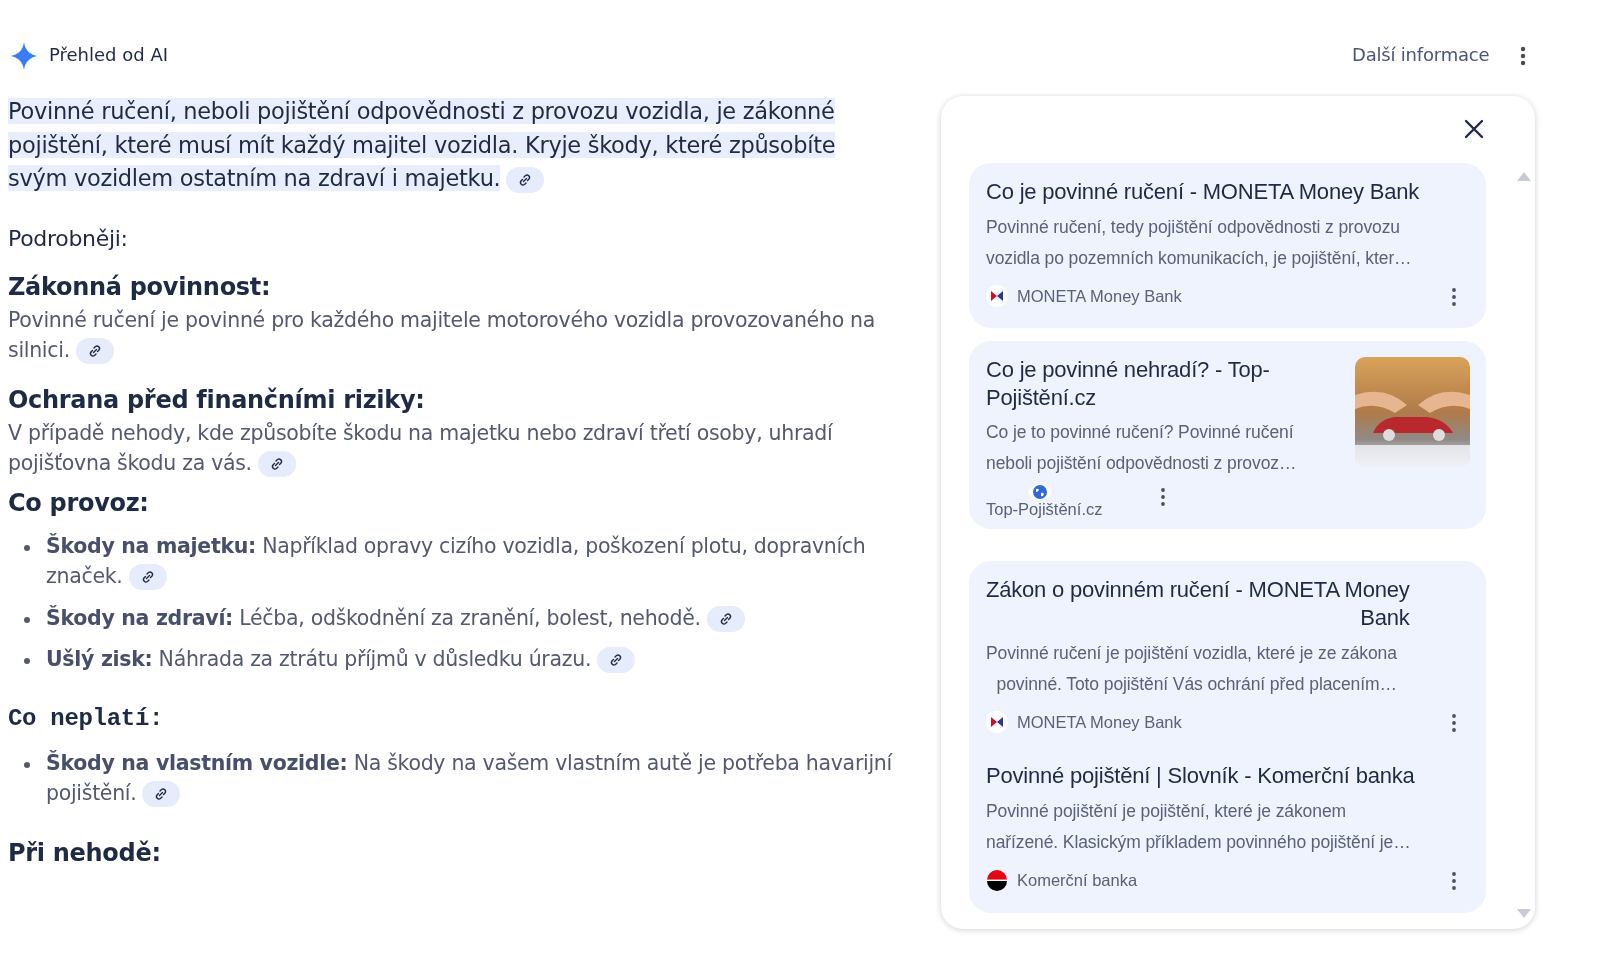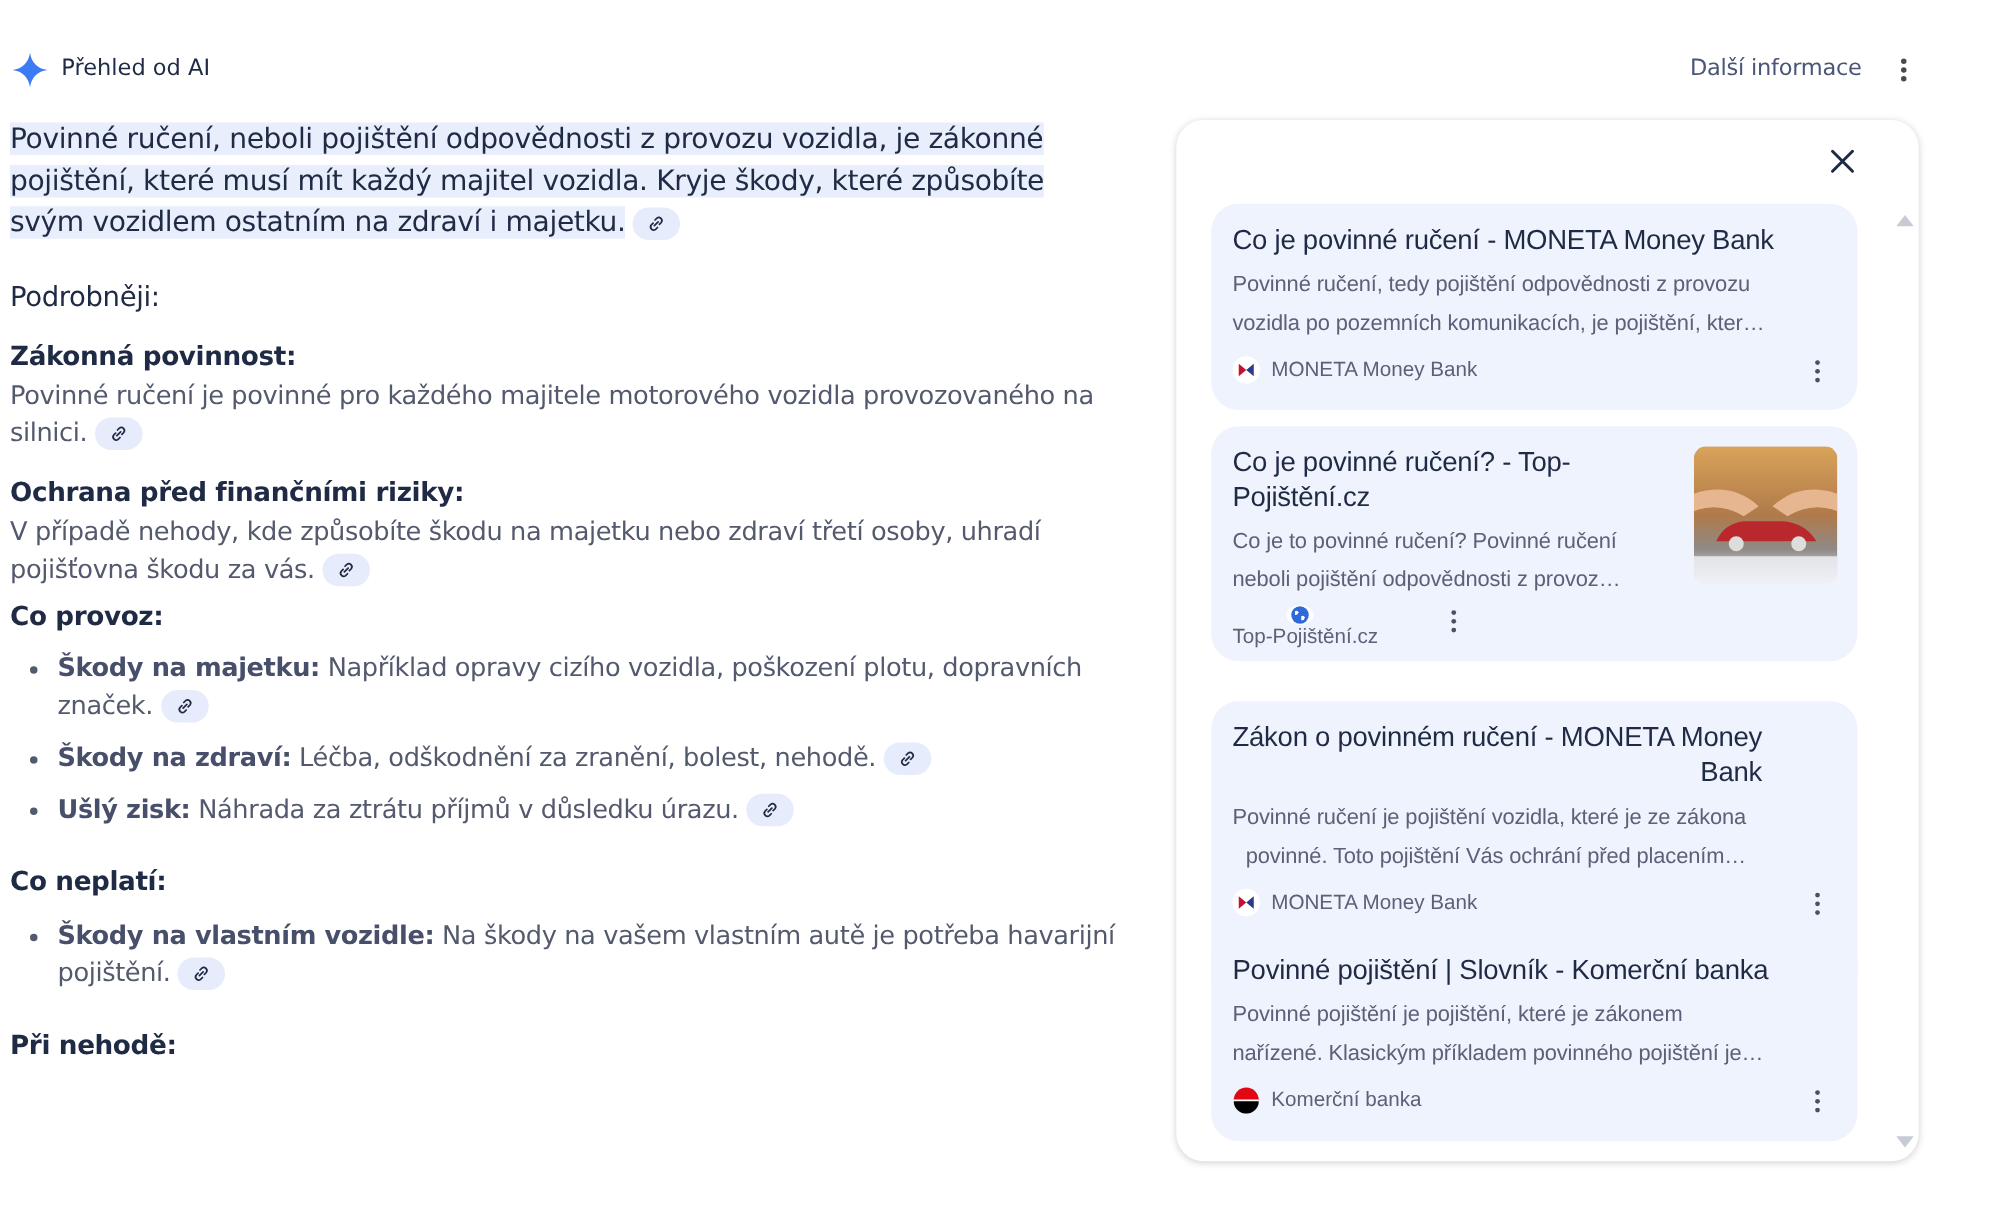--- a/index.html
+++ b/index.html
@@ -11,21 +11,21 @@
     .header .more-info { position: absolute; left: 1352px; top: 8px; font-size: 19px; color: #4a5578; font-family: "DejaVu Sans", sans-serif; font-size: 18px; letter-spacing: -0.2px; }
     .header .kebab { position: absolute; left: 1512px; top: 6px; width: 22px; height: 28px; cursor: pointer; }
 
     .main { position: absolute; left: 8px; top: 95px; width: 890px; font-family: "DejaVu Sans", sans-serif; }
     .summary { font-size: 22.5px; line-height: 33.5px; color: #1f2a44; letter-spacing: -0.3px; }
     .summary .hl { background: #e8eefc; }
     .cite { display: inline-block; width: 38px; height: 26px; border-radius: 13px; background: #e6ecfb; vertical-align: middle; position: relative; margin-left: 6px; cursor: pointer; }
     .cite svg { position: absolute; left: 12px; top: 6px; }
 
     .h2 { font-size: 22px; color: #1f2a44; margin-top: 30px; letter-spacing: -0.3px; }
-    .h3 { font-size: 21px; font-weight: bold; color: #1f2a44; letter-spacing: -0.3px; }
+    .h3 { font-size: 24px; font-weight: bold; color: #1f2a44; letter-spacing: -0.3px; }
     .para { font-size: 20.5px; line-height: 30.5px; color: #545a6e; letter-spacing: -0.3px; }
     ul.bullets { margin: 0; padding-left: 38px; list-style: none; }
     ul.bullets li { position: relative; font-size: 20.5px; line-height: 30.5px; color: #545a6e; letter-spacing: -0.3px; }
     ul.bullets li::before { content: ""; position: absolute; left: -22px; top: 14px; width: 6px; height: 6px; border-radius: 50%; background: #545a6e; }
     ul.bullets li b { color: #474f6b; }
 
     .panel { position: absolute; left: 941px; top: 96px; width: 594px; height: 833px; background: #ffffff; border-radius: 22px; box-shadow: 0 1px 6px rgba(0,0,0,0.18); overflow: hidden; }
     .panel .close { position: absolute; left: 520px; top: 20px; width: 26px; height: 26px; cursor: pointer; }
     .card { position: absolute; left: 28px; width: 517px; background: #eff3fd; border-radius: 22px; }
     .card .ctitle { position: absolute; left: 17px; font-size: 22px; line-height: 28px; color: #1f2a44; letter-spacing: -0.2px; }
@@ -85,21 +85,21 @@
             <path d="M5.5 8.5 L8.5 5.5 M6 4 L7.5 2.5 a2.5 2.5 0 0 1 3.5 3.5 L9.5 7.5 M8 10 L6.5 11.5 a2.5 2.5 0 0 1 -3.5 -3.5 L4.5 6.5" stroke="#1f2a44" stroke-width="1.4" fill="none" stroke-linecap="round"></path>
           </svg></span></li>
     <li style="margin-bottom:11px;"><b>Škody na zdraví:</b><span> Léčba, odškodnění za zranění, bolest, nehodě.</span><span class="cite"><svg width="14" height="14" viewBox="0 0 14 14">
             <path d="M5.5 8.5 L8.5 5.5 M6 4 L7.5 2.5 a2.5 2.5 0 0 1 3.5 3.5 L9.5 7.5 M8 10 L6.5 11.5 a2.5 2.5 0 0 1 -3.5 -3.5 L4.5 6.5" stroke="#1f2a44" stroke-width="1.4" fill="none" stroke-linecap="round"></path>
           </svg></span></li>
     <li style="margin-bottom:11px;"><b>Ušlý zisk:</b><span> Náhrada za ztrátu příjmů v důsledku úrazu.</span><span class="cite"><svg width="14" height="14" viewBox="0 0 14 14">
             <path d="M5.5 8.5 L8.5 5.5 M6 4 L7.5 2.5 a2.5 2.5 0 0 1 3.5 3.5 L9.5 7.5 M8 10 L6.5 11.5 a2.5 2.5 0 0 1 -3.5 -3.5 L4.5 6.5" stroke="#1f2a44" stroke-width="1.4" fill="none" stroke-linecap="round"></path>
           </svg></span></li>
   </ul>
 
-  <div class="h3" style="margin-top:30px;">Co neplatí:</div>
+  <div class="h3" style="margin-top:30px;font-family:Liberation Mono, monospace;">Co neplatí:</div>
   <ul class="bullets" style="margin-top:16px; width:860px;">
     <li style="margin-bottom:11px;"><b>Škody na vlastním vozidle:</b><span> Na škody na vašem vlastním autě je potřeba havarijní pojištění.</span><span class="cite"><svg width="14" height="14" viewBox="0 0 14 14">
             <path d="M5.5 8.5 L8.5 5.5 M6 4 L7.5 2.5 a2.5 2.5 0 0 1 3.5 3.5 L9.5 7.5 M8 10 L6.5 11.5 a2.5 2.5 0 0 1 -3.5 -3.5 L4.5 6.5" stroke="#1f2a44" stroke-width="1.4" fill="none" stroke-linecap="round"></path>
           </svg></span></li>
   </ul>
 
   <div class="h3" style="margin-top:30px;">Při nehodě:</div>
 </div>
 
 <div class="panel">
@@ -124,21 +124,21 @@
     </div>
     <svg class="ckebab" style="left:479px; top:123px;" viewBox="0 0 12 22">
       <circle cx="6" cy="4" r="1.9" fill="#4a4f63"></circle>
         <circle cx="6" cy="11" r="1.9" fill="#4a4f63"></circle>
         <circle cx="6" cy="18" r="1.9" fill="#4a4f63"></circle>
     </svg>
   </div>
 
   <div class="card" style="top:245px; height:188px;">
     <div class="ctitle" style="top:15px;">
-      <span>Co je povinné ručení? - Top-</span><br>
+      <span>Co je povinné nehradí? - Top-</span><br>
       <span>Pojištění.cz</span>
     </div>
     <div class="csnip" style="top:76px;">
       <span>Co je to povinné ručení? Povinné ručení</span><br>
       <span>neboli pojištění odpovědnosti z provoz…</span>
     </div>
     <div class="csrc" style="top:143px;flex-direction:column;">
       <span class="fav">
           <svg width="16" height="16" viewBox="0 0 16 16">
             <circle cx="8" cy="8" r="7" fill="#2f6ad9"></circle>

